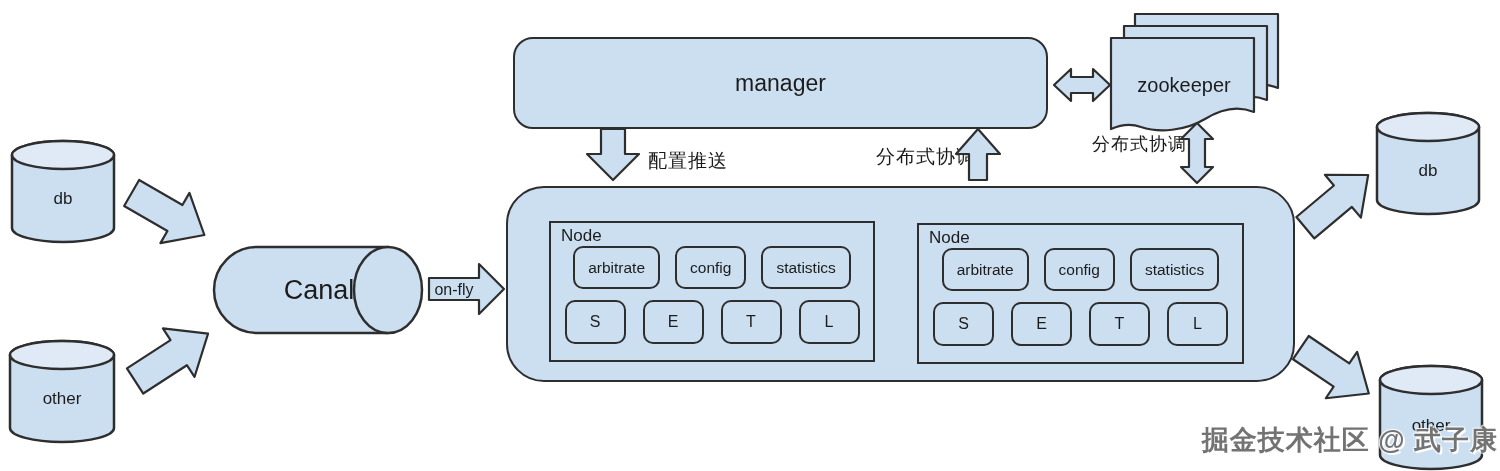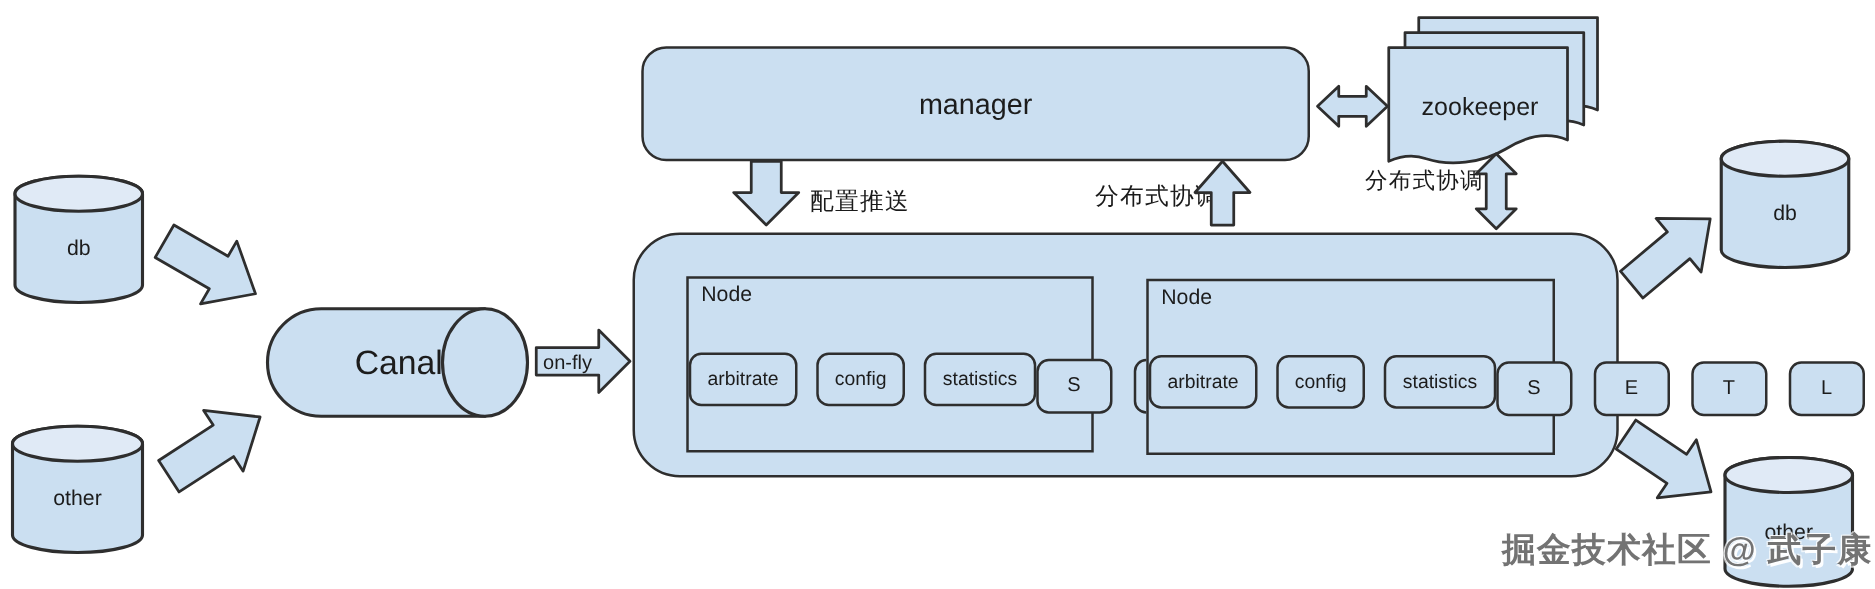--- a/index.html
+++ b/index.html
@@ -10,21 +10,21 @@
   .shape{fill:#cbdff1;stroke:#2e2e2e;stroke-width:2.5;stroke-linejoin:round;}
   .shape-thin{fill:#cbdff1;stroke:#2e2e2e;stroke-width:2.2;stroke-linejoin:round;}
   .cyl-top{fill:#e0eaf6;stroke:#2e2e2e;stroke-width:2.5;}
   .svg-label{fill:#1c1c1c;font-family:"Liberation Sans","DejaVu Sans",sans-serif;}
   .cn-label{position:absolute;font-size:19px;color:#1a1a1a;letter-spacing:1px;white-space:nowrap;}
   .box{position:absolute;background:#cbdff1;border:2.5px solid #2e2e2e;box-sizing:border-box;}
   .manager-box{border-radius:20px;display:flex;align-items:center;justify-content:center;
                font-size:23px;}
   .big-container{border-radius:38px;}
   .node{position:absolute;background:#cbdff1;border:2px solid #2e2e2e;box-sizing:border-box;
-        display:flex;flex-direction:row;align-items:center;padding-top:23px;}
+        display:flex;flex-direction:column;align-items:center;padding-top:23px;}
   .node-label{position:absolute;top:3px;left:10px;font-size:17px;}
   .node-row{display:flex;justify-content:center;}
   .row-modules{gap:15px;}
   .row-stages{gap:17px;margin-top:11px;}
   .module-box{height:39px;line-height:39px;padding:0 13px;border:2px solid #2e2e2e;
               border-radius:10px;font-size:15.5px;background:#cbdff1;}
   .stage-box{width:57px;height:40px;border:2px solid #2e2e2e;border-radius:10px;
              display:flex;align-items:center;justify-content:center;font-size:16px;background:#cbdff1;}
   .watermark{position:absolute;top:422px;right:2px;font-size:27px;font-weight:bold;
              color:#737373;letter-spacing:1px;white-space:nowrap;

